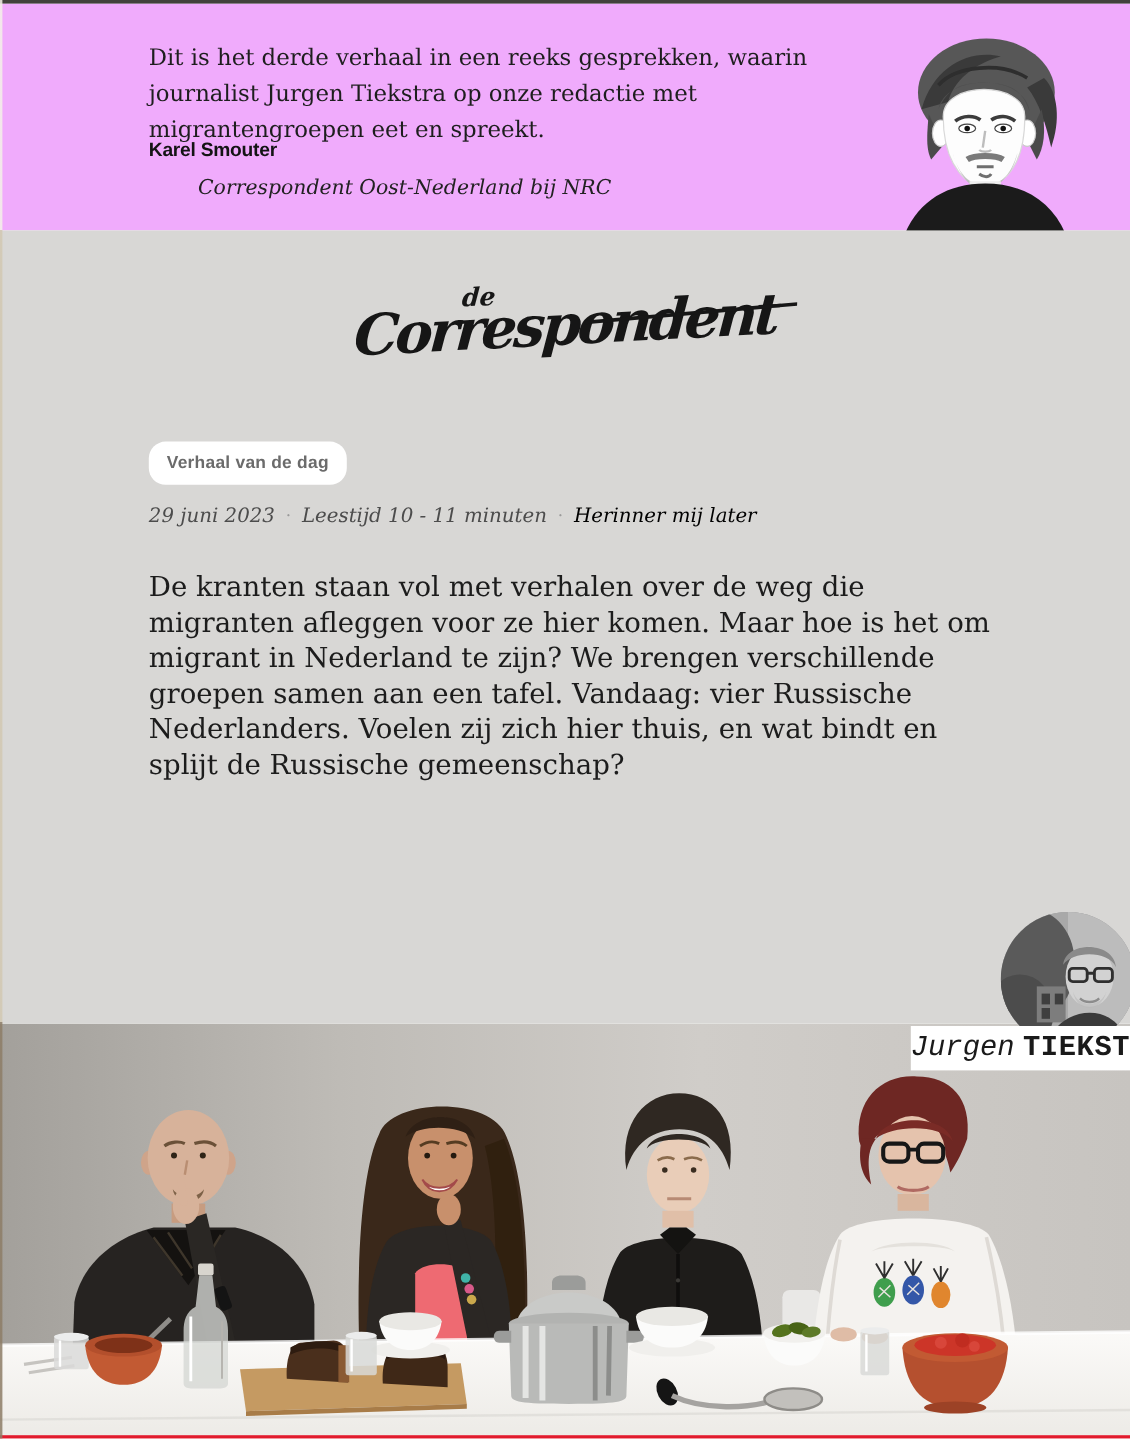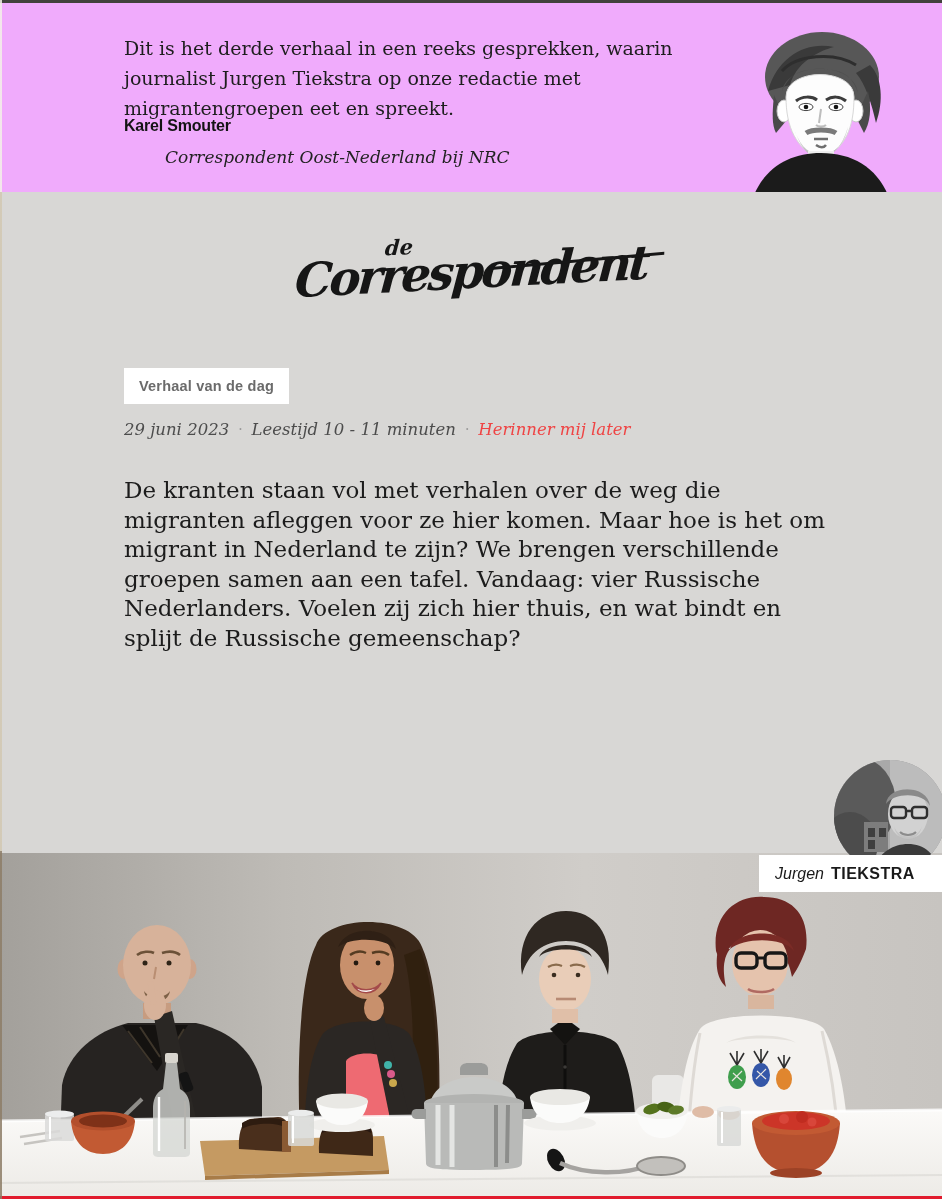--- a/index.html
+++ b/index.html
@@ -24,39 +24,39 @@
   .logo{position:absolute;top:244px;left:0;width:942px;text-align:center;z-index:2;}
   .logo-inner{display:inline-block;position:relative;transform:rotate(-3deg) skewX(-7deg);}
   .logo-name{font-family:"DejaVu Serif",serif;font-style:italic;font-weight:bold;
         font-size:47px;color:#161616;letter-spacing:-3px;}
   .logo-prefix{position:absolute;top:-13px;left:88px;font-family:"DejaVu Serif",serif;
         font-style:italic;font-weight:bold;font-size:21px;color:#161616;}
   .logo-bar{position:absolute;top:21px;right:-16px;width:176px;height:2.5px;background:#161616;
         transform:rotate(-2deg);}
 
   .badge{position:absolute;left:124px;top:368px;background:#ffffff;padding:10px 15px;
-        font-size:14.5px;font-weight:bold;color:#6b6b6b;letter-spacing:.2px;z-index:2;}
+        font-size:14.5px;font-weight:bold;color:#6b6b6b;letter-spacing:.2px;z-index:2;border-radius:14px;}
 
   .meta{position:absolute;left:124px;top:420px;font-family:"DejaVu Serif",serif;font-style:italic;
         font-size:16.5px;color:#4c4c4c;z-index:2;}
   .meta .dot{font-style:normal;color:#9a9a9a;margin:0 9px;font-size:14px;vertical-align:1px;}
-  .remind{color:#ef4444;cursor:pointer;}
+  .remind{color:#000000;cursor:pointer;}
 
   .story-lede{position:absolute;left:124px;top:476px;width:715px;font-family:"DejaVu Serif",serif;
         font-size:23px;line-height:29.5px;color:#1c1c1c;z-index:2;}
 
   .title{position:absolute;left:62px;top:620px;width:860px;color:#121212;z-index:2;
         font-weight:800;font-size:45px;line-height:57px;letter-spacing:-1.5px;}
   .title span{display:block;white-space:nowrap;}
 
   .avatar{position:absolute;left:834px;top:760px;width:112px;height:112px;border-radius:50%;
         overflow:hidden;z-index:3;background:#9c9c9c;}
   .credit{position:absolute;left:759px;top:855px;width:183px;height:37px;background:#ffffff;
-        display:flex;align-items:center;box-sizing:border-box;padding-left:16px;z-index:4;
-        font-family:Liberation Sans, sans-serif;font-size:16px;color:#1a1a1a;}
+        display:flex;align-items:center;box-sizing:border-box;z-index:4;
+        font-family:Liberation Mono, monospace;font-size:24px;color:#1a1a1a;}
   .credit .first{font-style:italic;margin-right:7px;}
   .credit .last{font-weight:bold;letter-spacing:.5px;}
 
   
   .hero{position:absolute;top:853px;left:0;width:942px;height:343px;}
   .bottom-bar{position:absolute;top:1196px;left:0;width:942px;height:3px;background:#e11b2d;}
 </style>
 </head>
 <body>
 

